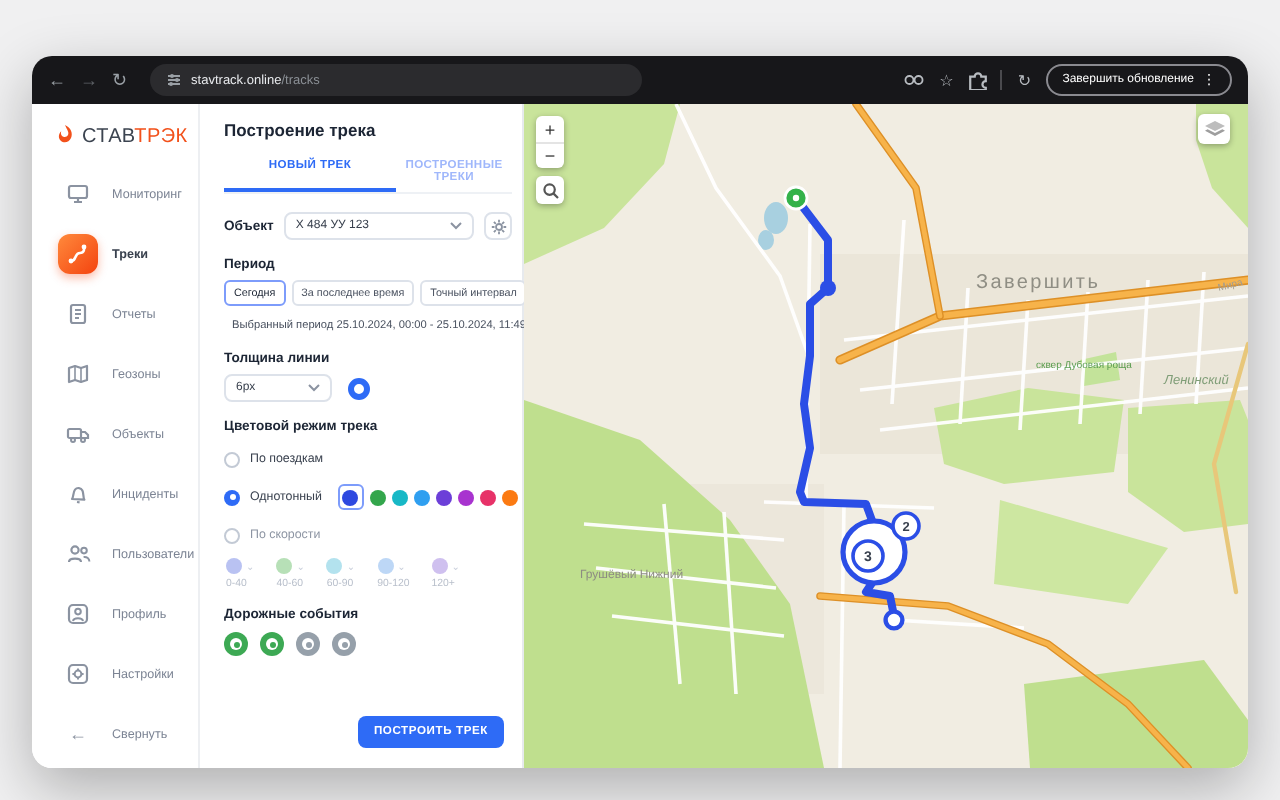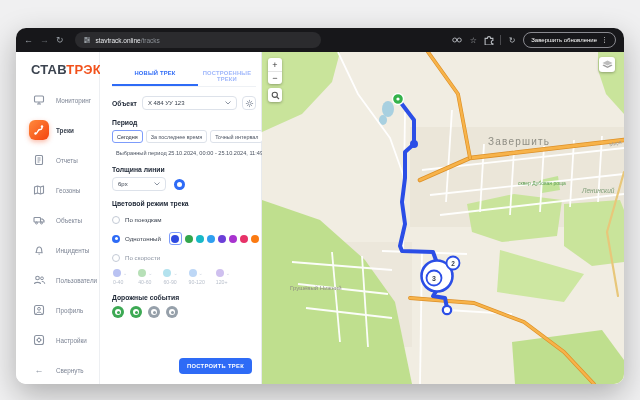--- a/index.html
+++ b/index.html
@@ -22,21 +22,21 @@
   .update-pill { height:16px; border:1px solid #8a8a90; border-radius:8px; display:flex; align-items:center;
                  gap:4px; padding:0 7px; color:#fff; font-size:6px; white-space:nowrap; }
   .kebab { font-size:7px; color:#fff; }
 
   
   .app { position:absolute; top:24px; left:0; right:0; bottom:0; background:#fff; display:flex; }
 
   
   .sidebar { width:84px; border-right:1px solid #edeff2; display:flex; flex-direction:column; padding:8px 0 8px 0; }
   .logo { display:flex; align-items:center; gap:3px; padding:2px 0 8px 12px; }
-  .logo-text { font-size:13px; font-weight:bold; letter-spacing:.2px; color:#3c4450;text-align:center; }
+  .logo-text { font-size:10px; font-weight:normal; letter-spacing:.2px; color:#3c4450;text-align:center; }
   .logo-text .accent { color:#f2511b; }
   .side-item { display:flex; align-items:center; gap:7px; padding:5px 6px 5px 13px; cursor:pointer; }
   .side-ico { width:20px; height:20px; display:flex; align-items:center; justify-content:center; flex:0 0 20px; }
   .side-ico svg { display:block; }
   .side-label { font-size:6.3px; color:#7c8494; white-space:nowrap; }
   .side-item.active .side-ico { background:linear-gradient(135deg,#ff8a3c,#f4430f); border-radius:6px;
                                 box-shadow:0 2px 5px rgba(244,67,15,.35); }
   .side-item.active .side-label { color:#39414e; font-weight:bold; }
   .side-spacer { flex:1; }
 
@@ -264,20 +264,21 @@
         <span class="side-label">Настройки</span>
       </div>
 
       <div class="side-item">
         <span class="side-ico" style="color:#8b93a1;font-size:9px;">←</span>
         <span class="side-label">Свернуть</span>
       </div>
     </nav>
 
     <section class="panel">
+      <div class="panel-title">Построение трека</div>
 
       <div class="tabs">
         <div class="tab active">НОВЫЙ ТРЕК</div>
         <div class="tab inactive">ПОСТРОЕННЫЕ ТРЕКИ</div>
       </div>
 
       <div class="object-row">
         <span class="field-label">Объект</span>
         <div class="select obj-select">
           <span class="val">Х 484 УУ 123</span>

